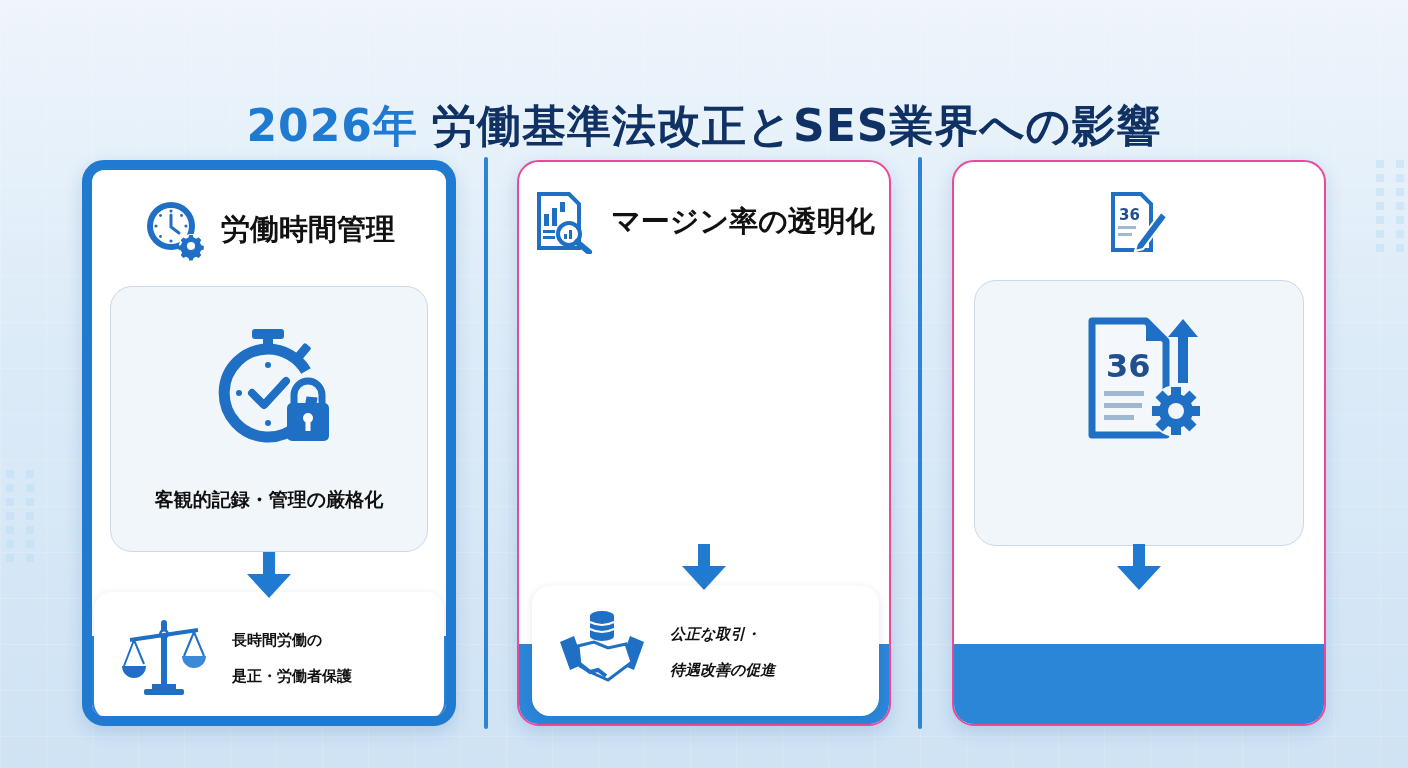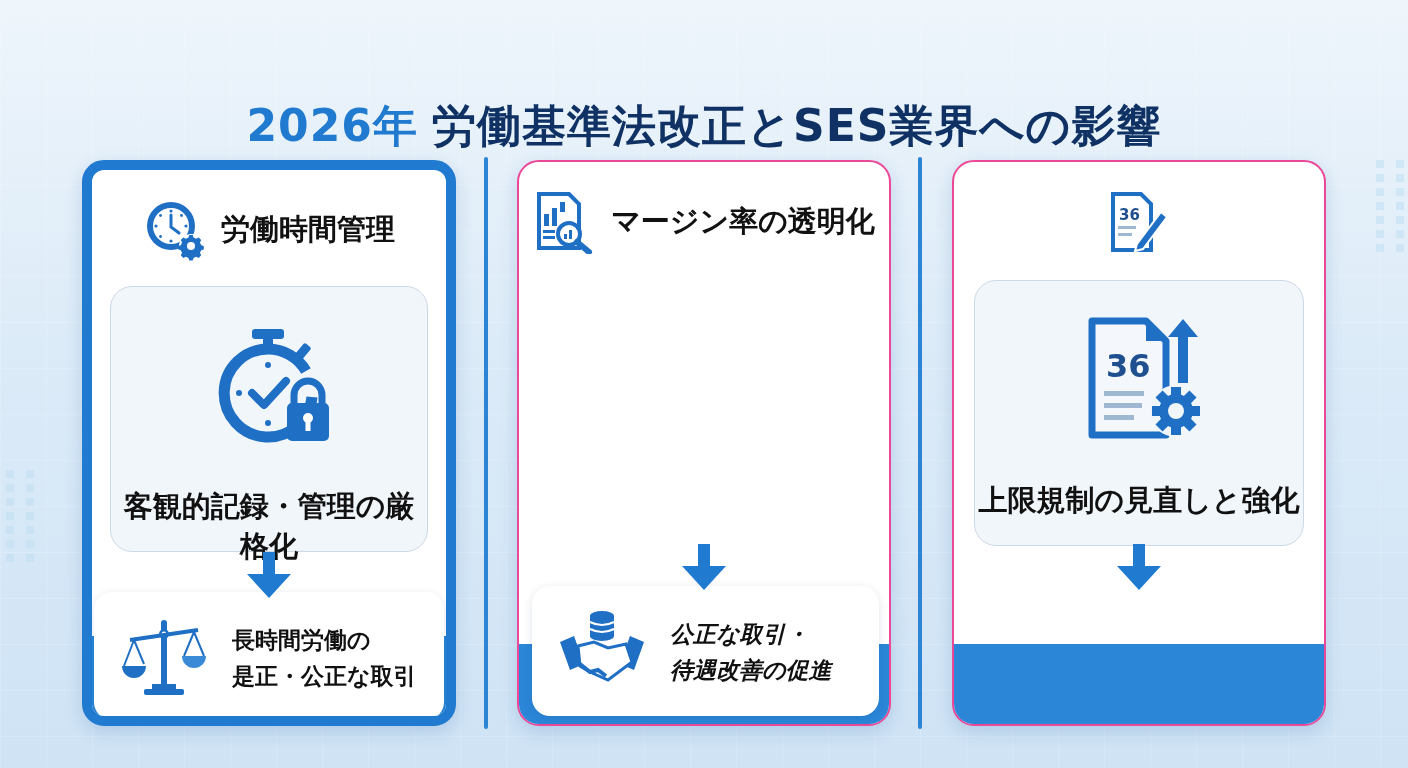--- a/index.html
+++ b/index.html
@@ -43,33 +43,33 @@
   .card-head { position: absolute; top: 28px; left: 0; right: 0; display: flex; align-items: center; justify-content: center; gap: 14px; }
   .card-head .h-label { font-size: 29px; font-weight: bold; color: #111; }
   .card-head svg { width: 64px; height: 64px; }
 
   .mid-panel {
     position: absolute; left: 18px; right: 18px; top: 116px; height: 266px;
     background: #f1f6fb; border: 1.5px solid #cbd8e6; border-radius: 22px;
   }
   .thin .mid-panel { left: 20px; right: 20px; top: 118px; }
   .mid-panel svg { position: absolute; left: 50%; top: 34px; width: 150px; height: 140px; transform: translateX(-50%); }
-  .mid-panel .m-label { position: absolute; left: 0; right: 0; top: 200px; text-align: center; font-size: 29px; font-weight: bold; }
+  .mid-panel .m-label { position: absolute; left: 0; right: 0; top: 200px; text-align: center; font-size: 19px; font-weight: bold; }
 
   .arrow-stem { position: absolute; left: 50%; transform: translateX(-50%); top: 382px; width: 12px; height: 24px; background: #1f7ad0; }
   .arrow-head { position: absolute; left: 50%; transform: translateX(-50%); top: 404px; width: 0; height: 0;
     border-left: 22px solid transparent; border-right: 22px solid transparent; border-top: 24px solid #1f7ad0; z-index: 2; }
 
   .res-panel {
     position: absolute; left: 2px; right: 2px; top: 422px; height: 128px;
     background: #ffffff; border-radius: 18px; box-shadow: 0 2px 8px rgba(0,40,90,0.12);
   }
   .thin .res-panel { left: 13px; right: 10px; top: 424px; height: 130px; font-style: italic; }
   .res-panel svg { position: absolute; left: 28px; top: 22px; width: 84px; height: 84px; }
-  .res-panel .r-text { position: absolute; left: 138px; top: 30px; font-size: 23px; font-weight: bold; line-height: 36px; }
+  .res-panel .r-text { position: absolute; left: 138px; top: 30px; font-size: 15px; font-weight: bold; line-height: 36px; }
 </style>
 </head>
 <body>
 
 <div class="bg-grid"></div>
 <div class="bg-blocks" style="left:6px; top:470px;">
   <span></span>
     <span></span>
     <span></span>
     <span></span>
@@ -161,21 +161,21 @@
         <circle cx="42" cy="20" r="2.5" fill="#fff"></circle>
       <path d="M8 26 L76 16" stroke="#1f6fc4" stroke-width="4"></path>
       <path d="M12 26 L2 52 M12 26 L22 50 M72 18 L62 42 M72 18 L82 42" stroke="#1f6fc4" stroke-width="2"></path>
       <path d="M0 52 h24 a12 12 0 0 1 -24 0z" fill="#1f6fc4"></path>
       <path d="M60 42 h24 a12 12 0 0 1 -24 0z" fill="#3a8ad8"></path>
       <rect x="30" y="70" width="24" height="5" fill="#1f6fc4"></rect>
         <rect x="22" y="75" width="40" height="6" rx="2" fill="#1f6fc4"></rect>
     </svg>
     <div class="r-text">
       <div>長時間労働の</div>
-      <div>是正・公正な取引</div>
+      <div>是正・労働者保護</div>
     </div>
   </div>
 </div>
 
 <div class="card thin" style="left:517px;">
   <div class="bottom-fill"></div>
   <div class="card-head">
     <svg viewBox="0 0 64 64">
       <path d="M6 4 h30 l10 10 v44 h-40z" fill="#fff" stroke="#1f6fc4" stroke-width="4"></path>
       <rect x="11" y="24" width="5" height="12" fill="#1f6fc4"></rect>
@@ -244,17 +244,16 @@
             <rect x="14" y="-5" width="10" height="10"></rect>
           <rect x="-5" y="-24" width="10" height="10" transform="rotate(45)"></rect>
             <rect x="-5" y="14" width="10" height="10" transform="rotate(45)"></rect>
           <rect x="-24" y="-5" width="10" height="10" transform="rotate(45)"></rect>
             <rect x="14" y="-5" width="10" height="10" transform="rotate(45)"></rect>
           <circle r="17"></circle>
         </g>
         <circle r="8" fill="#f1f6fb"></circle>
       </g>
     </svg>
-    <div class="m-label">上限規制の見直しと強化</div>
   </div>
   <div class="arrow-stem"></div>
   <div class="arrow-head"></div>
 </div>
 
 </body></html>

